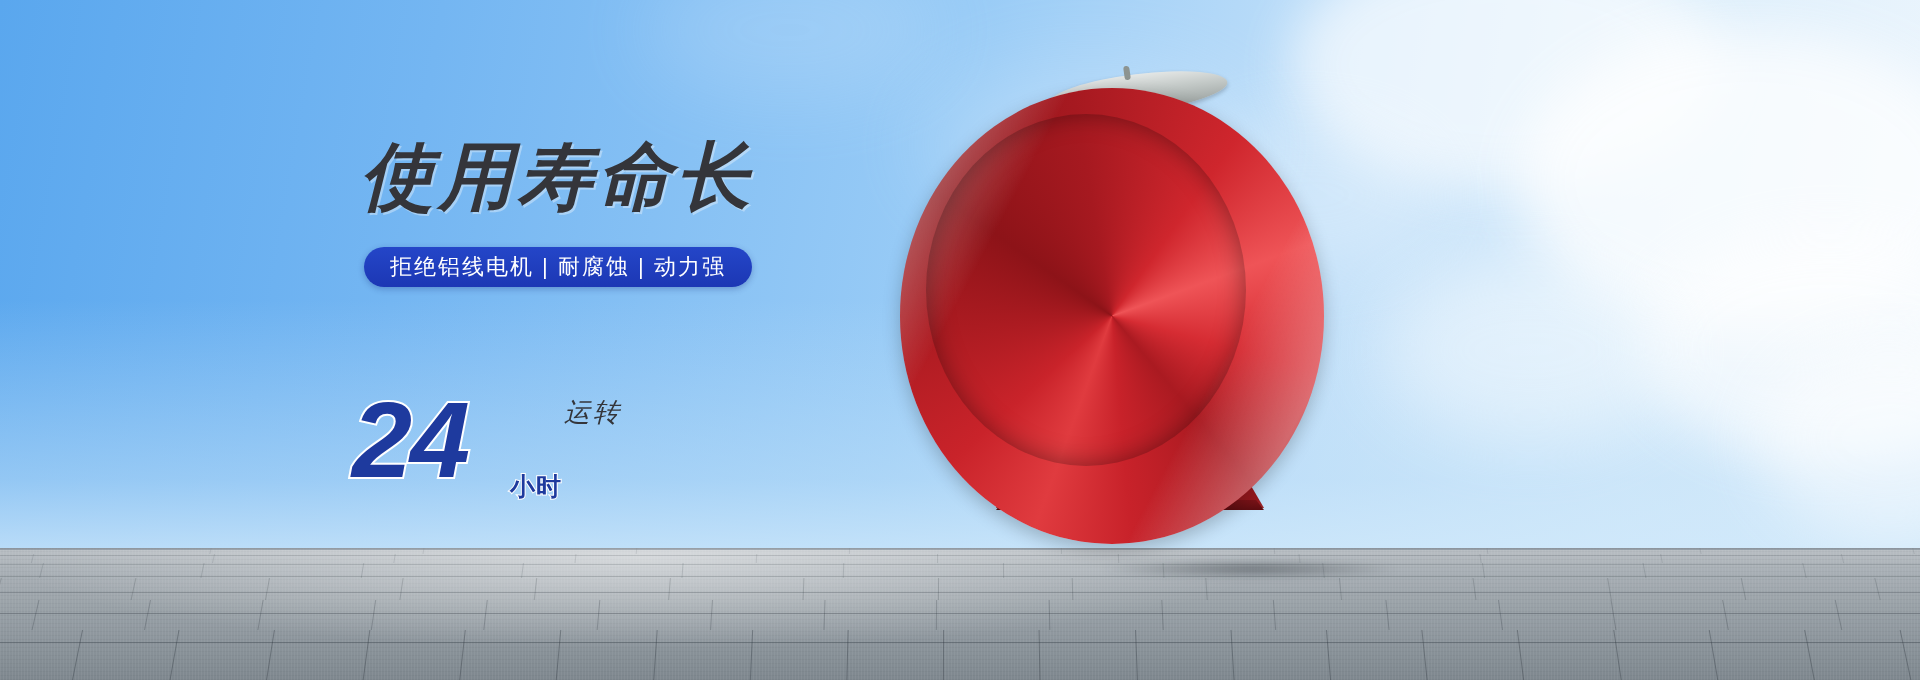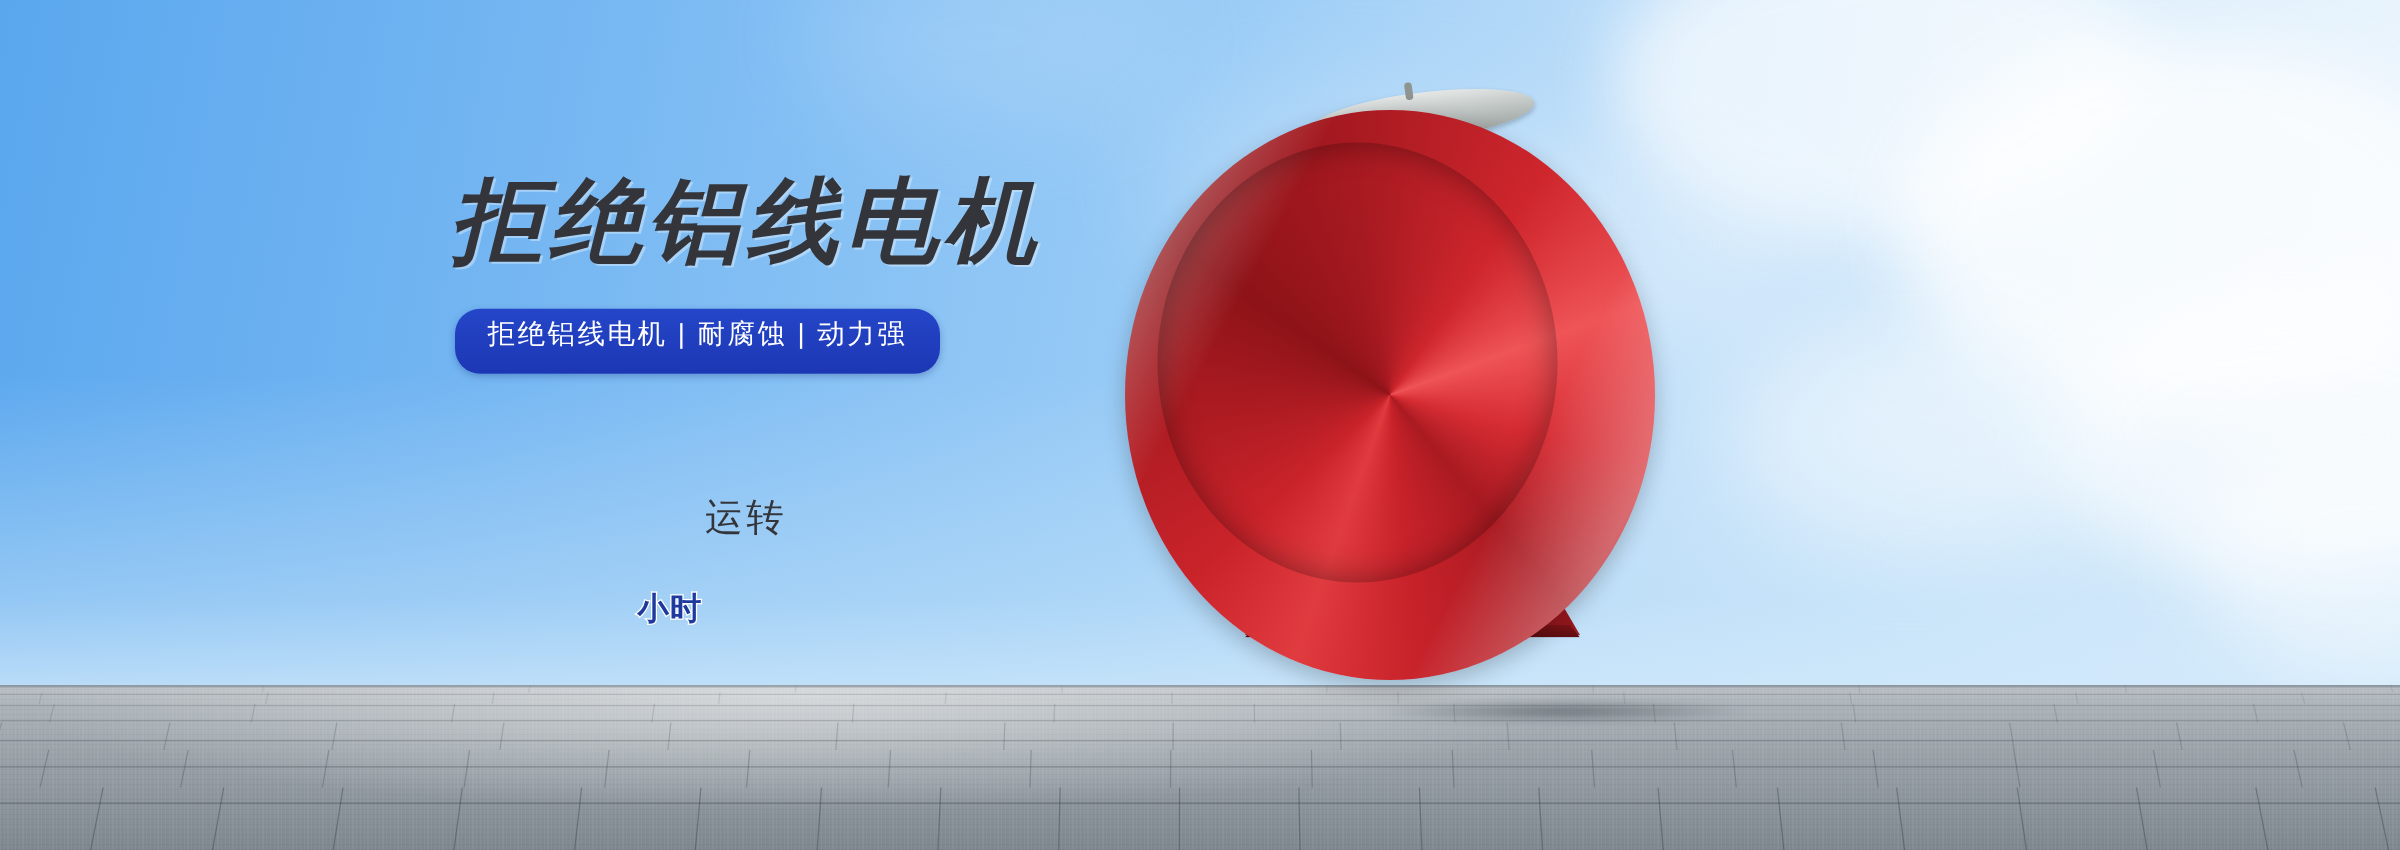--- a/index.html
+++ b/index.html
@@ -55,21 +55,21 @@
   .copy{position:absolute;left:0;top:0;width:900px;height:680px;}
   .title{
     position:absolute;left:360px;top:128px;
     font-size:74px;font-weight:bold;color:#34353a;
     letter-spacing:5px;white-space:nowrap;
     font-style:italic;
     text-shadow:2px 2px 0 rgba(255,255,255,.35);
   }
   .badge{
     position:absolute;left:364px;top:247px;
-    height:52px;line-height:40px;padding:0 26px;
+    height:40px;line-height:40px;padding:0 26px;
     background:linear-gradient(180deg,#2446c8 0%,#1c37b4 100%);
     border-radius:20px;color:#ffffff;
     font-size:22px;letter-spacing:2px;white-space:nowrap;
     box-shadow:0 2px 6px rgba(20,40,120,.30);
   }
   .subtitle{
     position:absolute;left:356px;top:322px;
     font-size:31px;color:#3a3b40;letter-spacing:2px;white-space:nowrap;
   }
   .claim{position:absolute;left:352px;top:392px;width:500px;height:130px;}
@@ -79,21 +79,21 @@
     color:#1e3a9e;line-height:1;letter-spacing:-2px;
     -webkit-text-stroke:4px #ffffff;
     paint-order:stroke fill;
   }
   .num-unit{
     position:absolute;left:158px;top:78px;
     font-size:25px;font-weight:bold;color:#1e3a9e;letter-spacing:1px;
     -webkit-text-stroke:2px #ffffff;paint-order:stroke fill;
   }
   .claim-lines{position:absolute;left:212px;top:2px;}
-  .claim-line{font-size:30px;color:#34353a;letter-spacing:3px;line-height:1.42;white-space:nowrap;}
+  .claim-line{font-size:26px;color:#34353a;letter-spacing:3px;line-height:1.42;white-space:nowrap;font-style:italic;}
 
   .fan-shadow{
     position:absolute;left:1040px;top:556px;width:420px;height:26px;
     background:radial-gradient(ellipse 210px 13px at 50% 50%,rgba(40,46,52,.45),rgba(40,46,52,0) 72%);
     filter:blur(3px);
   }
   .base-plate{
     position:absolute;left:996px;top:453px;width:268px;height:55px;
     background:linear-gradient(180deg,#c22026 0%,#a81b21 45%,#8e161b 100%);
     clip-path:polygon(12% 0%,88% 0%,100% 100%,0% 100%);
@@ -384,26 +384,27 @@
       <div class="bolt" style="left: 1132px; top: 268px;"></div>
       <div class="bolt" style="left: 1158.87px; top: 279.13px;"></div>
     </div>
   <div class="hub-center"></div>
 
   <div class="ring"></div>
   <div class="ring-hl"></div>
   <div class="ring-inner-shade"></div>
 
   <div class="copy">
-    <div class="title">拒绝铝线电机</div>
+    <div class="title">使用寿命长</div>
 
     <div class="badge">拒绝铝线电机 | 耐腐蚀 | 动力强</div>
 
 
     <div class="claim">
+      <div class="num">24</div>
       <div class="num-unit">小时</div>
       <div class="claim-lines">
         <div class="claim-line">运转</div>
       </div>
     </div>
   </div>
 
 </div>
 
 </body></html>

